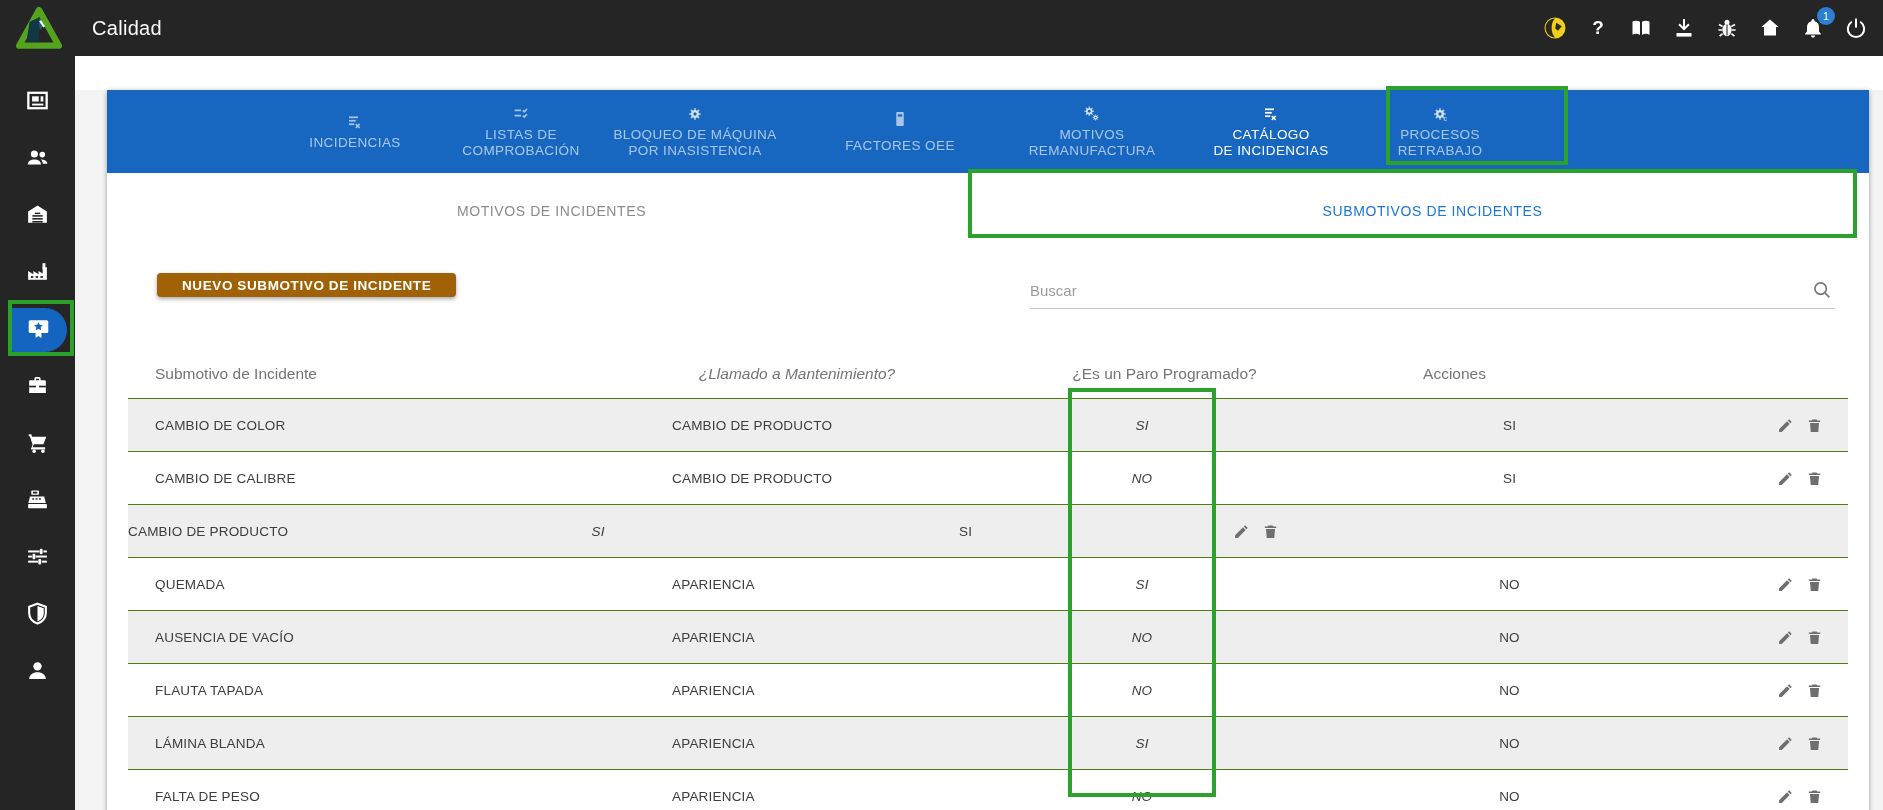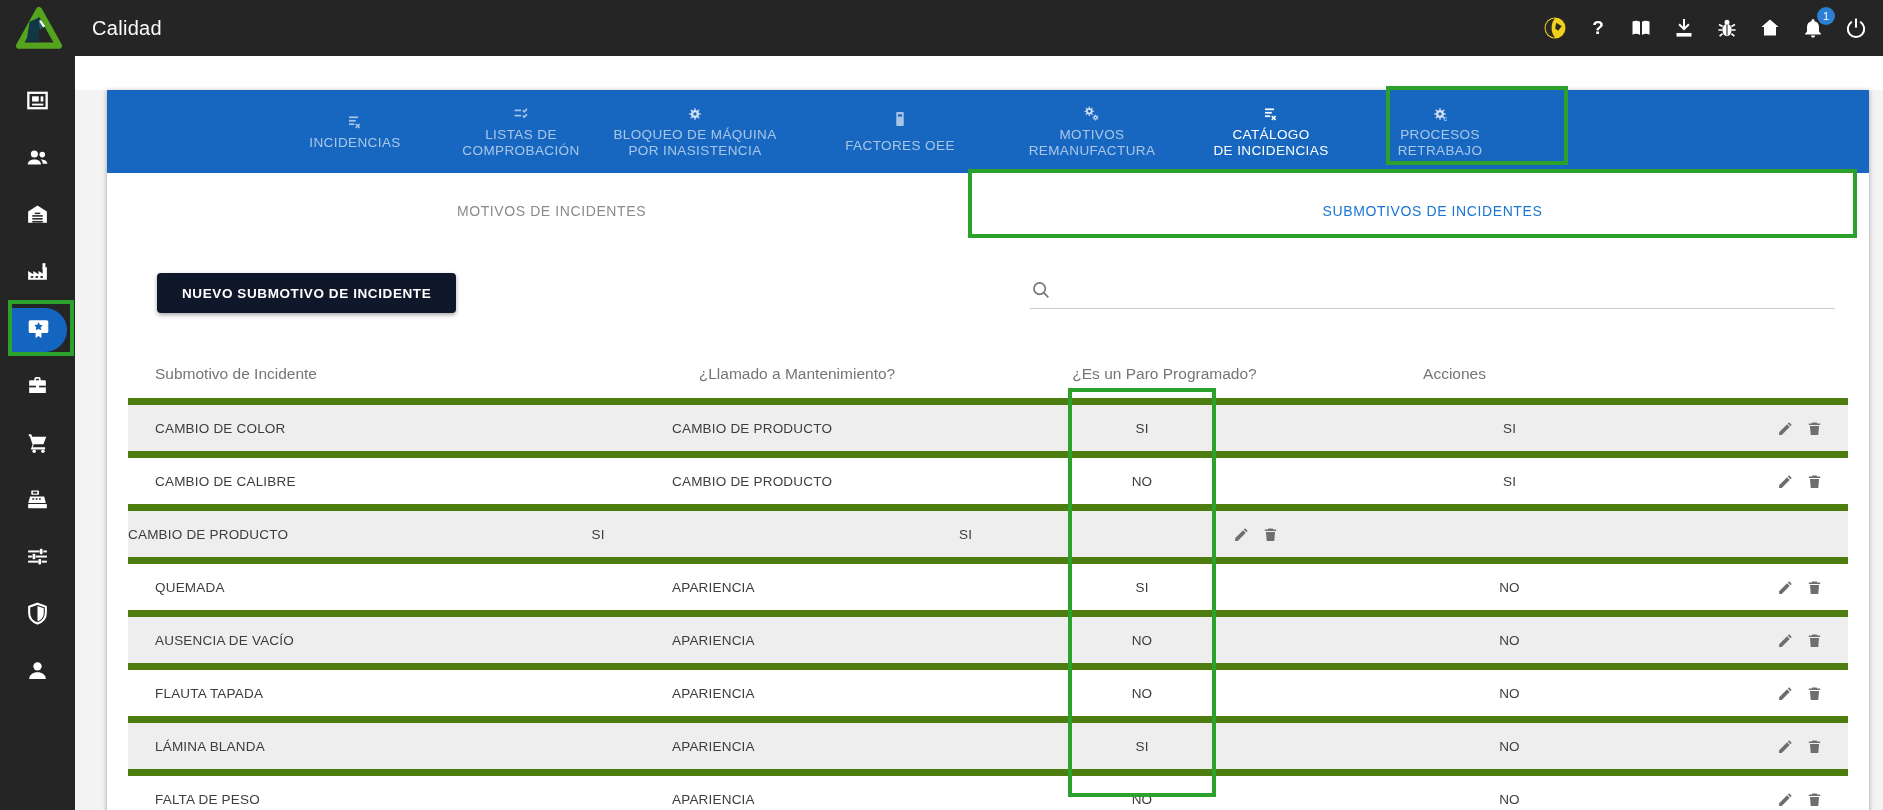--- a/index.html
+++ b/index.html
@@ -36,35 +36,35 @@
   .tab .t-icon svg { width:18px; height:18px; }
   .tab .t-label { font-size:13.5px; line-height:15.5px; letter-spacing:.4px; white-space:pre-line; }
 
   
   .subtabs { height:76px; display:flex; }
   .subtab { width:50%; display:flex; align-items:center; justify-content:center; font-size:14px; letter-spacing:.6px; color:#8b8b8b; cursor:pointer;padding-left:8px; }
   .subtab.active { color:#1976d2; }
 
   
   .toolbar { position:relative; height:101px; }
-  .new-btn { position:absolute; left:50px; top:24px; height:40px; padding:0 25px; background:#0f172a; border:none; border-radius:4px; color:#fff; font-size:13.5px; font-weight:bold; letter-spacing:.6px; box-shadow:0 2px 4px rgba(0,0,0,.35); cursor:pointer; font-family:"Liberation Sans", sans-serif; }
+  .new-btn { position:absolute; left:50px; top:24px; height:24px; padding:0 25px; background:#a16207; border:none; border-radius:4px; color:#fff; font-size:13.5px; font-weight:bold; letter-spacing:.6px; box-shadow:0 2px 4px rgba(0,0,0,.35); cursor:pointer; font-family:"Liberation Sans", sans-serif; }
   .search-wrap { position:absolute; left:923px; top:24px; width:805px; height:36px; border-bottom:1px solid #c9c9c9; display:flex; align-items:center; }
   .search-input { flex:1; border:none; outline:none; font-size:15px; color:#444; background:transparent; font-family:"Liberation Sans", sans-serif; }
   .search-input::placeholder { color:#9b9b9b; }
   .search-icon { width:24px; height:24px; color:#757575; cursor:pointer; }
   .search-icon svg { width:22px; height:22px; }
 
   
   .table { margin:0 21px; }
   .thead { display:flex; height:48px; align-items:center; color:#757575; font-size:15.5px; }
-  .trow { display:flex; height:53px; align-items:center; font-size:13.5px; color:#3d3d3d; letter-spacing:.2px; border-top:7px solid #4d7c0f; }
+  .trow { display:flex; height:53px; align-items:center; font-size:13.5px; color:#3d3d3d; letter-spacing:.2px; border-top:1px solid #4d7c0f; }
   .trow:nth-child(odd) { background:#eeeeee; }
   .c1 { width:544px; padding-left:27px; }
   .c2 { width:345px; }
-  .c3 { width:250px; text-align:center; }
+  .c3 { width:250px; text-align:center;font-style:italic; }
   .c4 { width:485px; text-align:center; }
   .c5 { width:95px; text-align:center; display:flex; justify-content:center; gap:12px; }
   .thead .c3, .thead .c4, .thead .c5 { text-align:center; justify-content:center; }
   .act-icon { width:17px; height:17px; color:#6e6e6e; cursor:pointer; }
   .act-icon svg { width:17px; height:17px; }
 
   
   .annotation { position:absolute; border:4px solid #2ca12c; z-index:50; pointer-events:none; }
 </style>
 </head>
@@ -347,20 +347,21 @@
         </div>
 
       <div class="subtabs">
         <div class="subtab">MOTIVOS DE INCIDENTES</div>
         <div class="subtab active">SUBMOTIVOS DE INCIDENTES</div>
       </div>
 
       <div class="toolbar">
         <button class="new-btn">NUEVO SUBMOTIVO DE INCIDENTE</button>
         <div class="search-wrap">
+          <input class="search-input" type="text" placeholder="Buscar" style="">
           <span class="search-icon">
             <svg viewBox="0 0 24 24">
                 <circle cx="10.5" cy="10.5" r="6.2" fill="none" stroke="currentColor" stroke-width="1.8"></circle>
                 <path d="M15.2 15.2 L20 20" stroke="currentColor" stroke-width="1.8"></path>
               </svg>
           </span>
         </div>
       </div>
 
       <div class="table">

